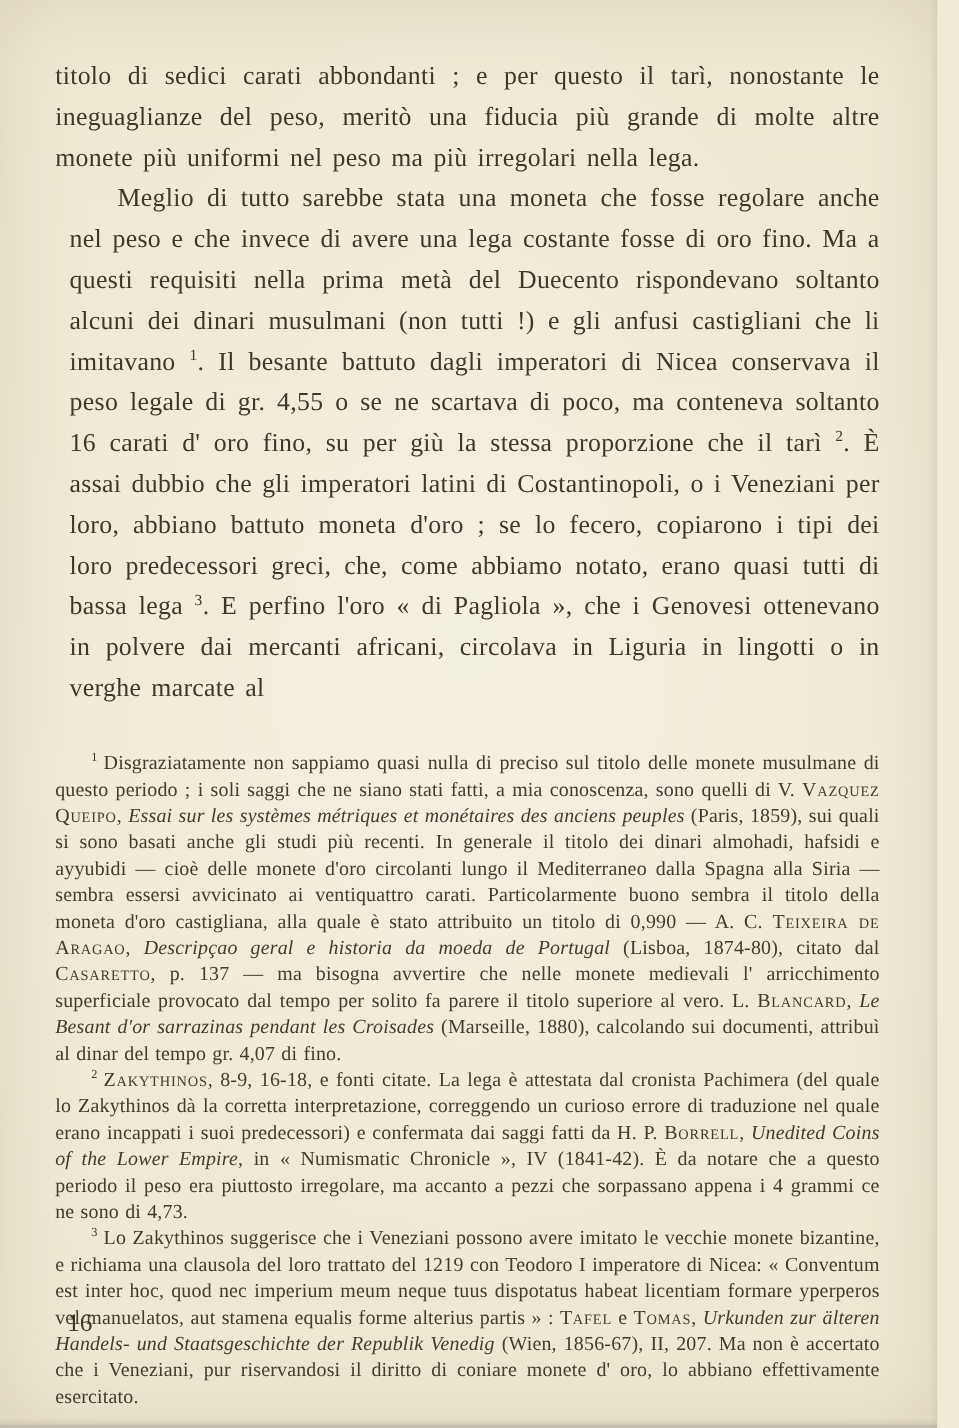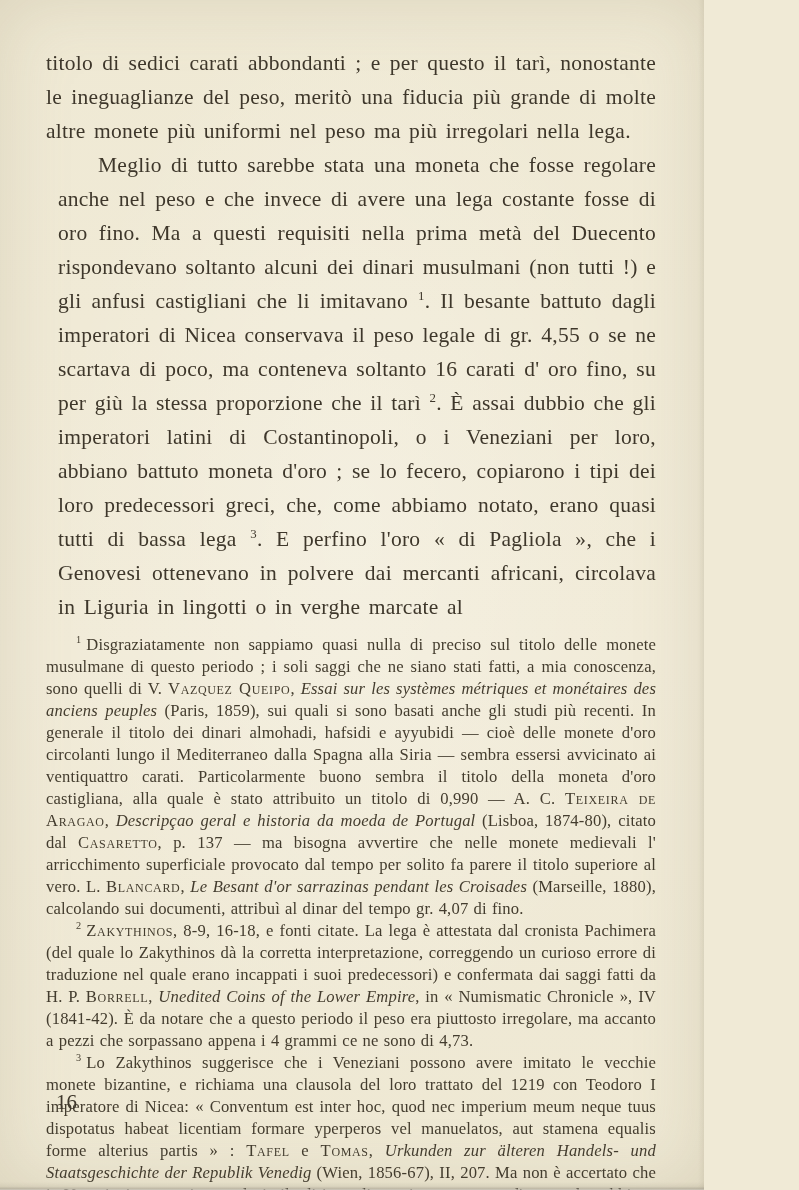--- a/index.html
+++ b/index.html
@@ -8,41 +8,41 @@
   }
   body {
     width: 799px;
     height: 1190px;
     overflow: hidden;
     background: #f0ead6;
     font-family: "Liberation Serif", "DejaVu Serif", serif;
   }
   .page {
     position: relative;
-    width: 704px;
+    width: 781px;
     height: 1190px;
     background:
       radial-gradient(ellipse at 50% 45%, rgba(255,255,252,0.25) 0%, rgba(0,0,0,0) 60%),
       linear-gradient(180deg, #efe9d4 0%, #f1ebd8 55%, #eee8d3 100%);
     box-shadow: inset 0 0 70px rgba(150,138,105,0.22);
     box-sizing: border-box;
     padding: 46px 48px 0 46px;
     color: #3e372b;
   }
   .main-text {
     text-align: justify;
     font-size: 21.5px;
     line-height: 34px;
     word-spacing: 0.13em;
     letter-spacing: 0.012em;
   }
   .para { margin: 0; }
   .para.indent { text-indent: 40px; margin-left: 12px; }
   .footnotes {
-    margin-top: 10px;
+    margin-top: 35px;
     text-align: justify;
     font-size: 16.6px;
     line-height: 22px;
     word-spacing: 0.05em;
     letter-spacing: 0.01em;
     color: #433c2e;
   }
   .footnote { margin: 0; text-indent: 30px; }
   .fn-marker {
     vertical-align: super;

